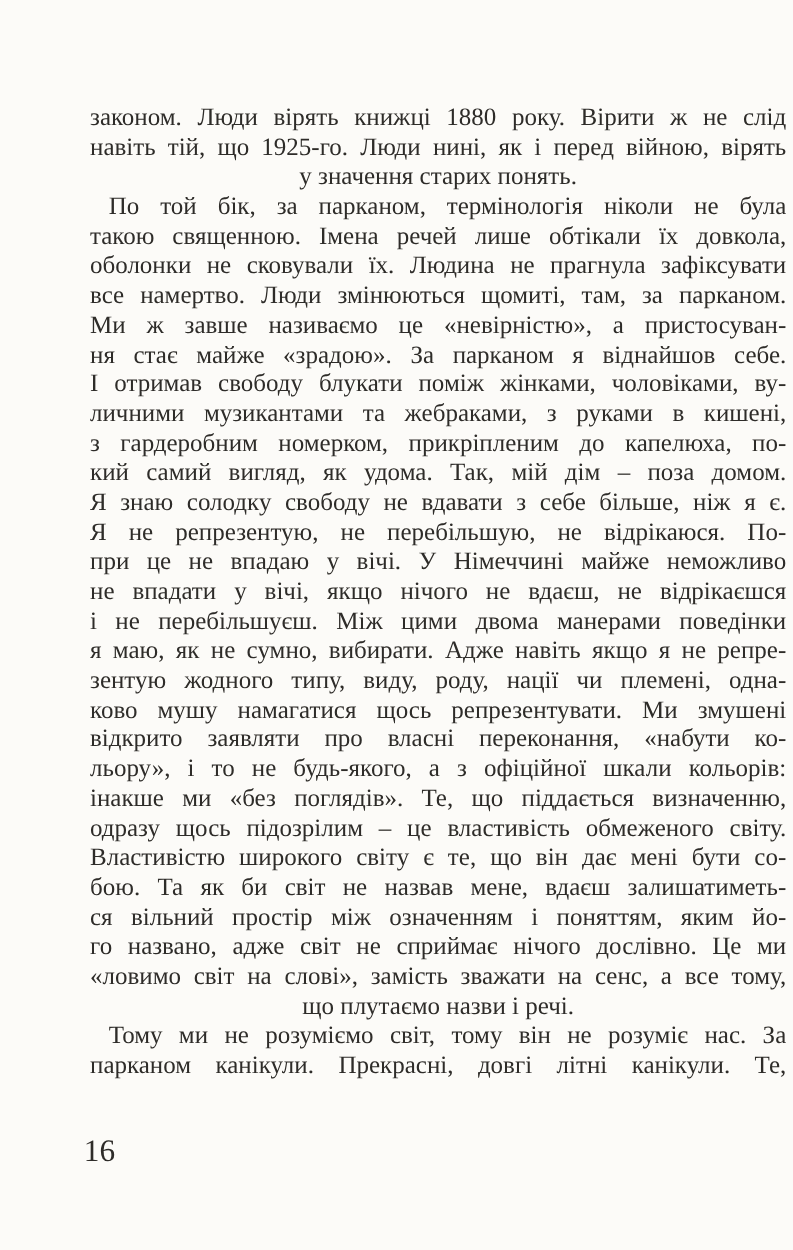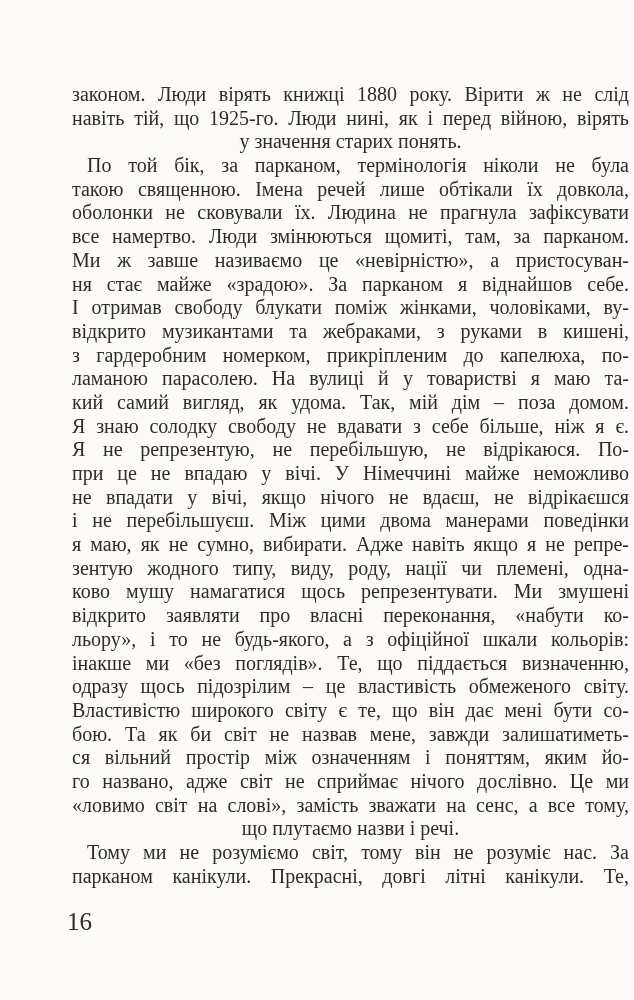--- a/index.html
+++ b/index.html
@@ -56,38 +56,37 @@
       <div class="line j">законом. Люди вірять книжці 1880 року. Вірити ж не слід</div>
       <div class="line j">навіть тій, що 1925-го. Люди нині, як і перед війною, вірять</div>
       <div class="line">у значення старих понять.</div>
       <div class="line j indent">По той бік, за парканом, термінологія ніколи не була</div>
       <div class="line j">такою священною. Імена речей лише обтікали їх довкола,</div>
       <div class="line j">оболонки не сковували їх. Людина не прагнула зафіксувати</div>
       <div class="line j">все намертво. Люди змінюються щомиті, там, за парканом.</div>
       <div class="line j">Ми ж завше називаємо це «невірністю», а пристосуван-</div>
       <div class="line j">ня стає майже «зрадою». За парканом я віднайшов себе.</div>
       <div class="line j">І отримав свободу блукати поміж жінками, чоловіками, ву-</div>
-      <div class="line j">відкрито музикантами та жебраками, з руками в кишені,</div>
+      <div class="line j">личними музикантами та жебраками, з руками в кишені,</div>
       <div class="line j">з гардеробним номерком, прикріпленим до капелюха, по-</div>
-      <div class="line j">ламаною парасолею. На вулиці й у товаристві я маю та-</div>
       <div class="line j">кий самий вигляд, як удома. Так, мій дім – поза домом.</div>
       <div class="line j">Я знаю солодку свободу не вдавати з себе більше, ніж я є.</div>
       <div class="line j">Я не репрезентую, не перебільшую, не відрікаюся. По-</div>
       <div class="line j">при це не впадаю у вічі. У Німеччині майже неможливо</div>
       <div class="line j">не впадати у вічі, якщо нічого не вдаєш, не відрікаєшся</div>
       <div class="line j">і не перебільшуєш. Між цими двома манерами поведінки</div>
       <div class="line j">я маю, як не сумно, вибирати. Адже навіть якщо я не репре-</div>
       <div class="line j">зентую жодного типу, виду, роду, нації чи племені, одна-</div>
       <div class="line j">ково мушу намагатися щось репрезентувати. Ми змушені</div>
       <div class="line j">відкрито заявляти про власні переконання, «набути ко-</div>
       <div class="line j">льору», і то не будь-якого, а з офіційної шкали кольорів:</div>
       <div class="line j">інакше ми «без поглядів». Те, що піддається визначенню,</div>
       <div class="line j">одразу щось підозрілим – це властивість обмеженого світу.</div>
       <div class="line j">Властивістю широкого світу є те, що він дає мені бути со-</div>
-      <div class="line j">бою. Та як би світ не назвав мене, завжди залишатиметь-</div>
+      <div class="line j">бою. Та як би світ не назвав мене, вдаєш залишатиметь-</div>
       <div class="line j">ся вільний простір між означенням і поняттям, яким йо-</div>
       <div class="line j">го названо, адже світ не сприймає нічого дослівно. Це ми</div>
       <div class="line j">«ловимо світ на слові», замість зважати на сенс, а все тому,</div>
       <div class="line">що плутаємо назви і речі.</div>
       <div class="line j indent">Тому ми не розуміємо світ, тому він не розуміє нас. За</div>
       <div class="line j">парканом канікули. Прекрасні, довгі літні канікули. Те,</div>
     </div>
   <div class="page-number">16</div>
 </div>
 

